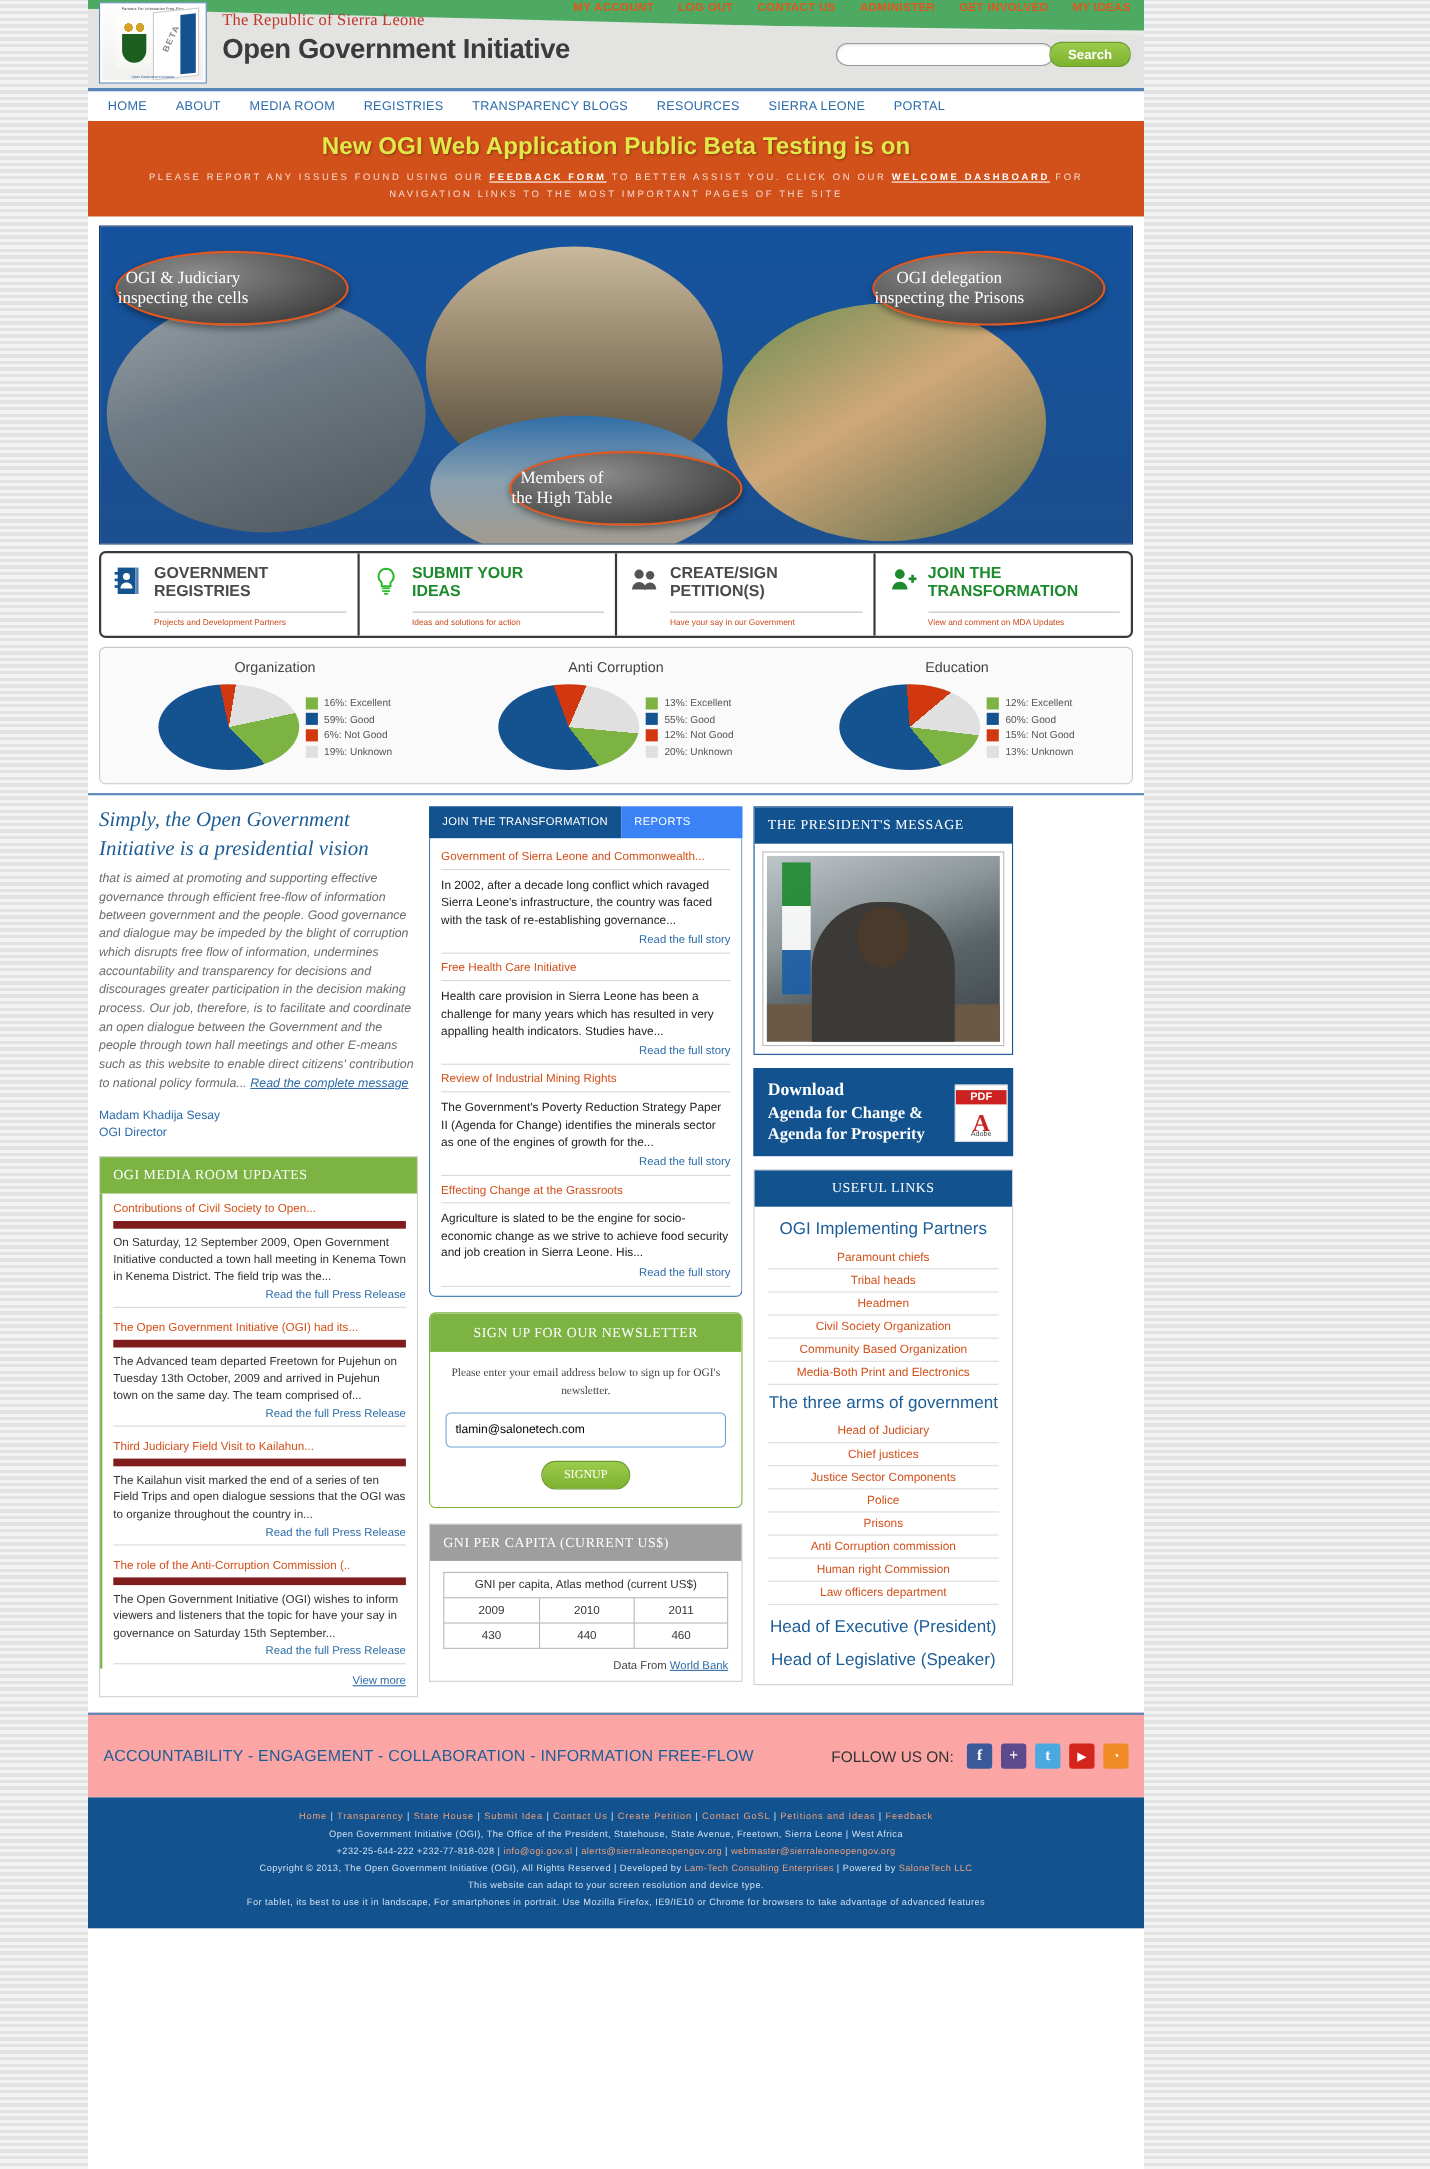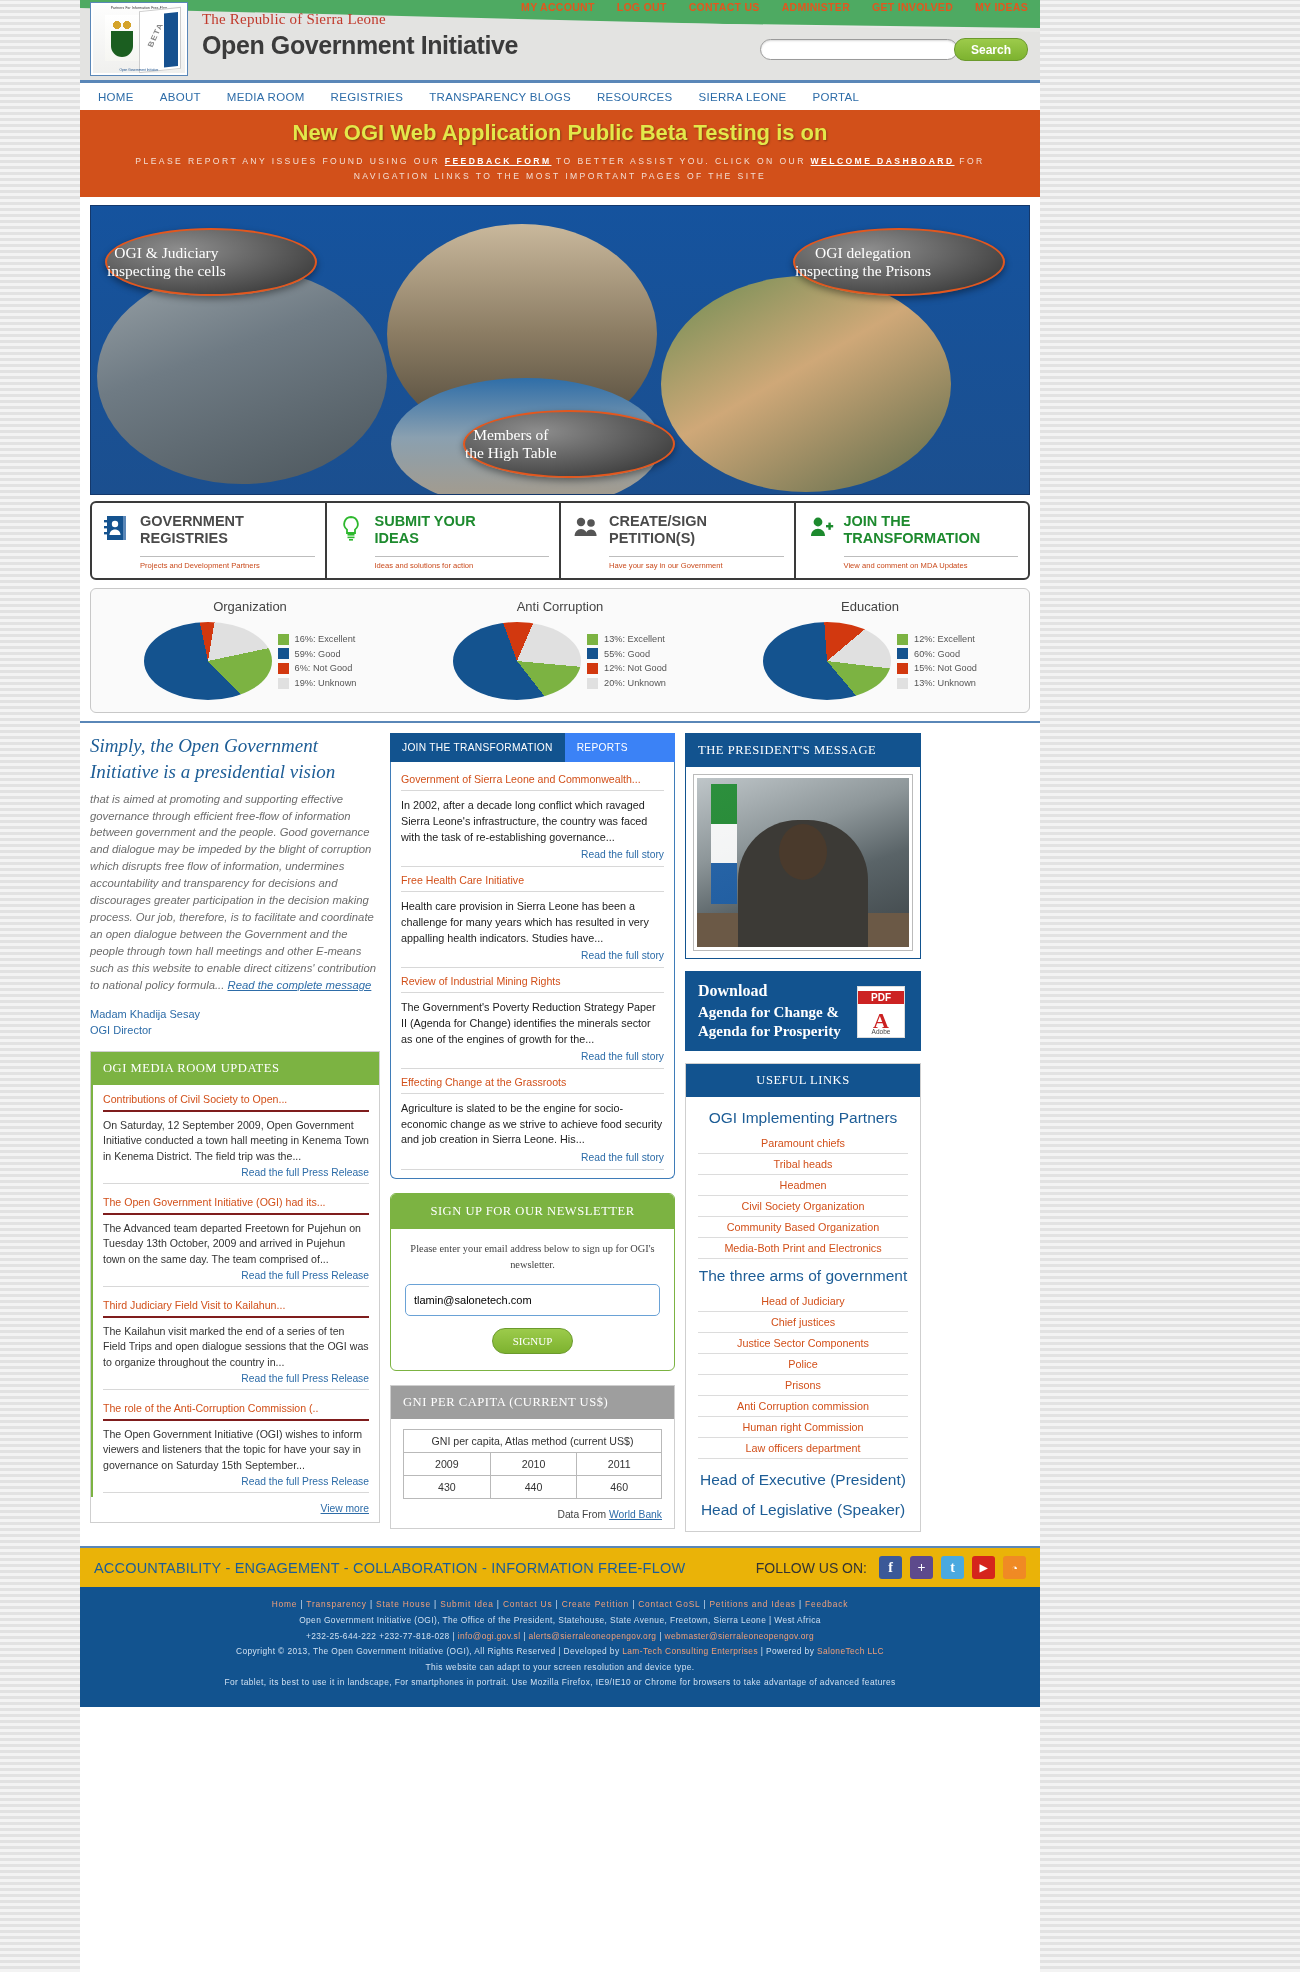--- a/index.html
+++ b/index.html
@@ -133,21 +133,21 @@
   .vision-p a { color:#2d6ca8; font-style:italic; text-decoration:underline; }
   .vision-sig { margin-top:12px; font-size:11px; color:#2d6ca8; line-height:1.5; }
 
   .panel { border:1px solid #cfcfcf; margin-top:12px; background:#fff; }
   .panel-head { padding:9px 12px; font-family:"Liberation Serif",serif; font-size:12.6px;
      letter-spacing:.5px; color:#fff; }
   .head-green { background:#7cb342; }
   .head-blue { background:#12538f; }
   .head-grey { background:#9e9e9e; }
   .news-item { padding:8px 10px 4px; border-left:2px solid #7cb342; }
-  .news-title { font-size:10.6px; color:#d2501a; padding-bottom:5px; border-bottom:2px solid #7f1d1d; }
+  .news-title { font-size:10.6px; color:#d2501a; padding-bottom:5px; border-bottom:7px solid #7f1d1d; }
   .news-body { margin-top:6px; font-size:10.6px; color:#333; line-height:1.45; }
   .news-more { margin-top:3px; padding-bottom:5px; text-align:right; font-size:10.3px;
      color:#2d6ca8; border-bottom:1px solid #d8d8d8; }
   .viewmore { text-align:right; padding:6px 10px 8px; font-size:10.3px; color:#2d6ca8;
      text-decoration:underline; }
 
   .tabs { display:flex; }
   .tab { padding:9px 12px; font-size:10.2px; letter-spacing:.3px; color:#fff; }
   .tab.active { background:#12538f; }
   .tab.alt { background:#3b82f6; flex:1; }
@@ -188,39 +188,39 @@
      width:130px; height:135px; background:#3c3a36; border-radius:60px 60px 8px 8px; }
   .pres-img .head { position:absolute; left:50%; top:46px; transform:translateX(-50%);
      width:48px; height:56px; background:#4a3a2c; border-radius:50%; }
   .pres-img .desk { position:absolute; left:0; bottom:0; width:100%; height:34px; background:#6b5946; }
 
   .dl { border:1px solid #12538f; margin-top:12px; background:#12538f; padding:10px 12px;
      position:relative; height:80px; }
   .dl-1 { font-family:"Liberation Serif",serif; font-size:16px; font-weight:bold; color:#fff; }
   .dl-2 { font-family:"Liberation Serif",serif; font-size:15px; font-weight:bold; color:#fff;
      margin-top:3px; line-height:1.25; }
-  .pdf { position:absolute; right:15px; top:14px; width:48px; height:52px; background:#fff;
+  .pdf { position:absolute; right:4px; top:14px; width:48px; height:52px; background:#fff;
      border:1px solid #ddd; }
   .pdf .lbl { position:absolute; left:0; top:4px; width:100%; text-align:center; background:#cc2222;
      color:#fff; font-size:10px; font-weight:bold; padding:1px 0; }
   .pdf .a { position:absolute; left:50%; top:21px; transform:translateX(-50%);
      font-size:22px; color:#cc2222; font-weight:bold; font-family:"Liberation Serif",serif; }
   .pdf .ad { position:absolute; left:0; bottom:2px; width:100%; text-align:center;
      font-size:6.5px; color:#444; }
 
   .ul-panel { border:1px solid #cfcfcf; margin-top:12px;text-align:center; }
   .ul-body { padding:10px 12px 12px; }
   .ul-group { font-size:15.5px; color:#1d5d96; margin:8px 0 6px; }
   .ul-group.first { margin-top:2px; }
   .ul-link { font-size:10.8px; color:#d2501a; padding:4px 0; border-bottom:1px solid #dcdcdc; }
   .ul-big { font-size:15.5px; color:#1d5d96; margin-top:12px; }
 
   
-  .footbar { background:#eab308; display:flex; align-items:center; justify-content:space-between;
-     padding:8px 14px; border-top:2px solid #5a87b8; }
+  .footbar { background:#fca5a5; display:flex; align-items:center; justify-content:space-between;
+     padding:26px 14px; border-top:2px solid #5a87b8; }
   .foot-slogan { font-size:14.5px; color:#1d5d96; letter-spacing:.2px; }
   .foot-follow { display:flex; align-items:center; gap:8px; }
   .foot-follow-label { font-size:14px; color:#333; margin-right:4px; }
   .sicon { width:23px; height:23px; border-radius:3px; color:#fff; font-weight:bold;
      font-size:14px; display:flex; align-items:center; justify-content:center;
      font-family:"Liberation Serif",serif; }
   .footer { background:#12538f; padding:10px 20px 16px; text-align:center; color:#cfe0f1;
      font-size:8.4px; line-height:1.85; letter-spacing:.8px; }
   .footer a { color:#f0a07a; text-decoration:none; }
   .footer .l2 { letter-spacing:.4px; }

